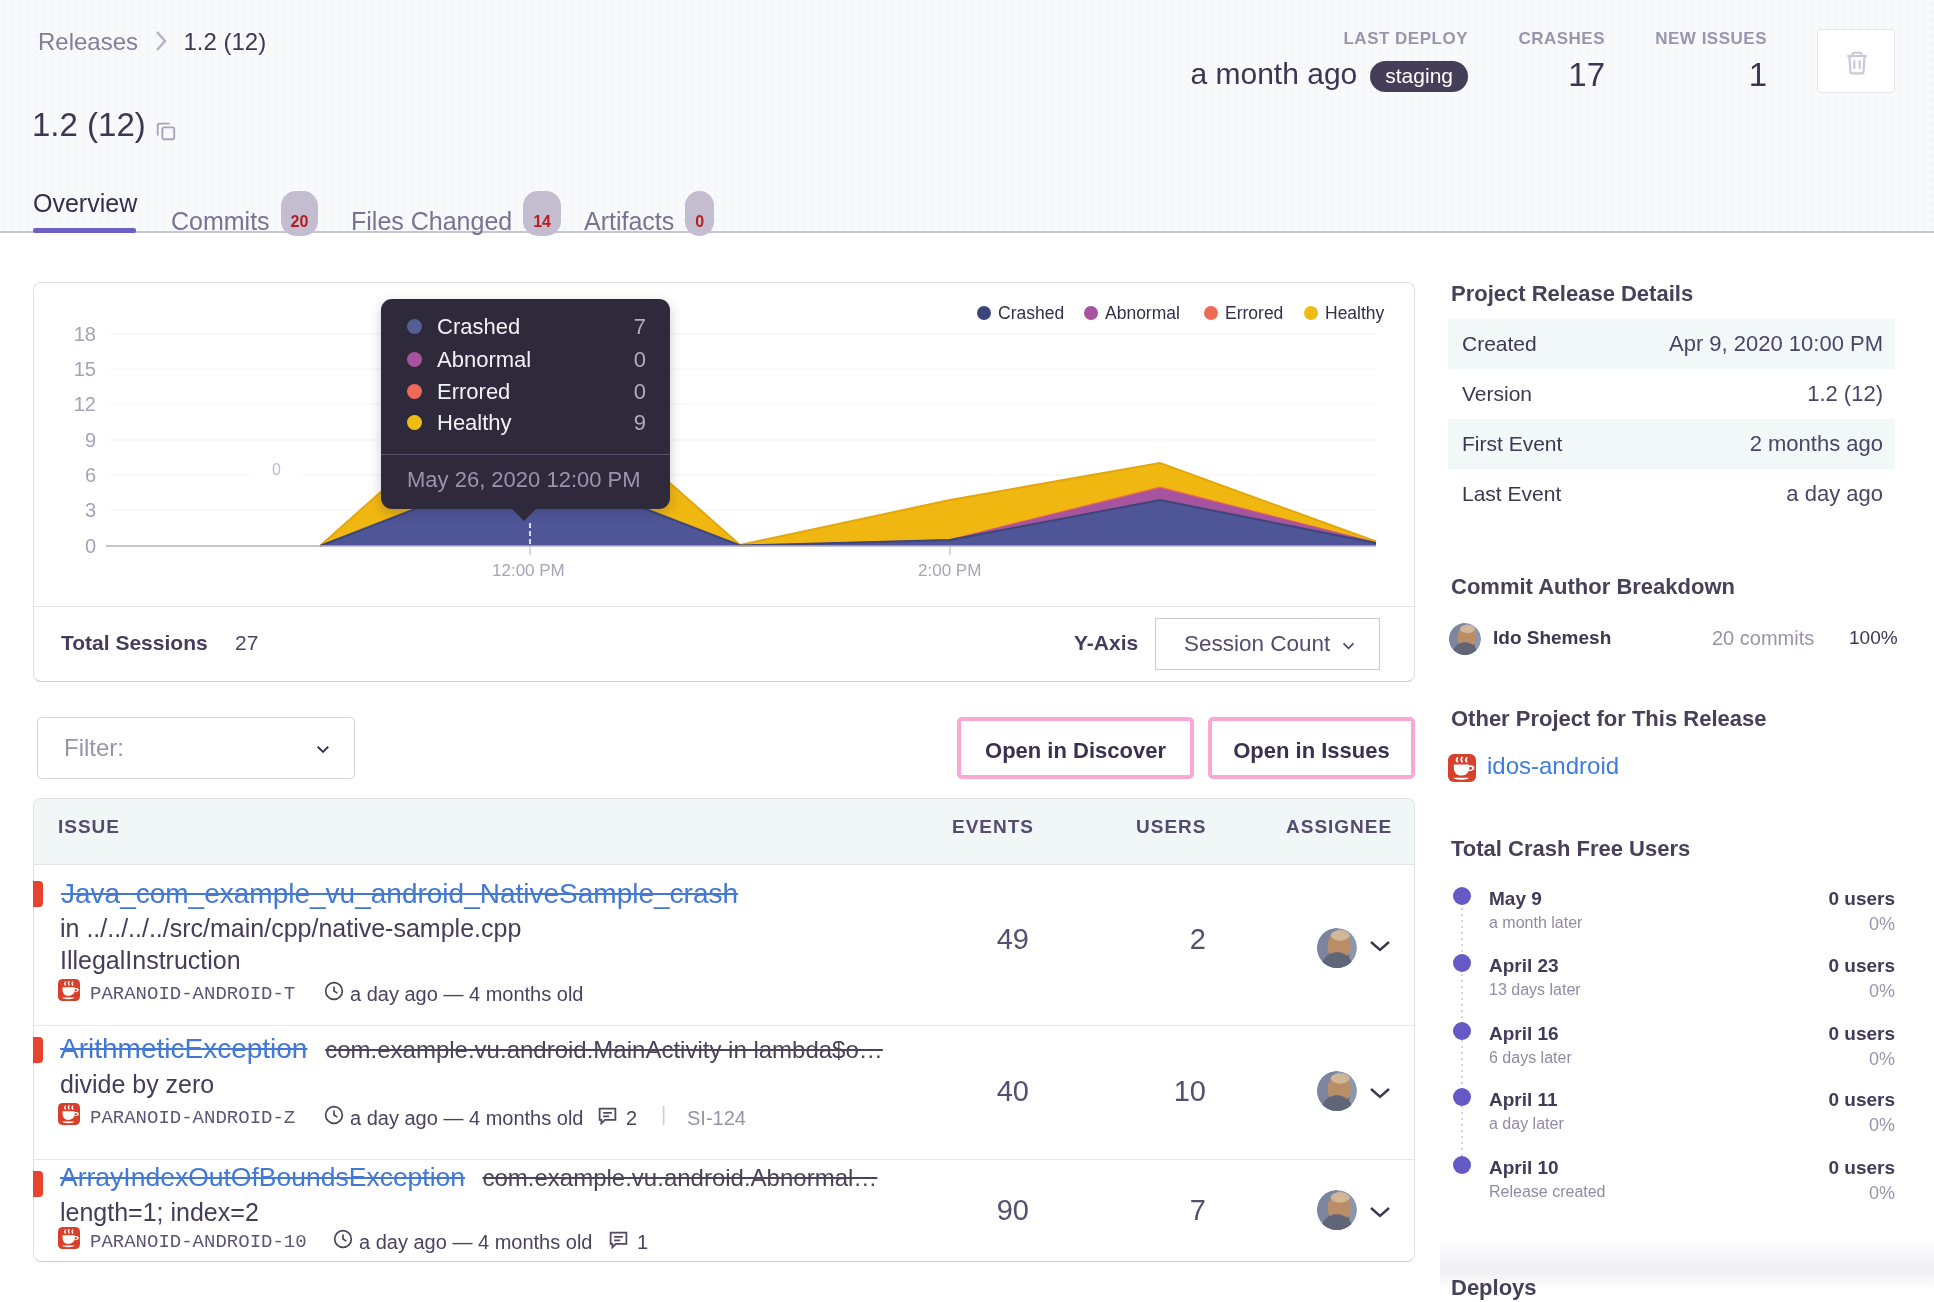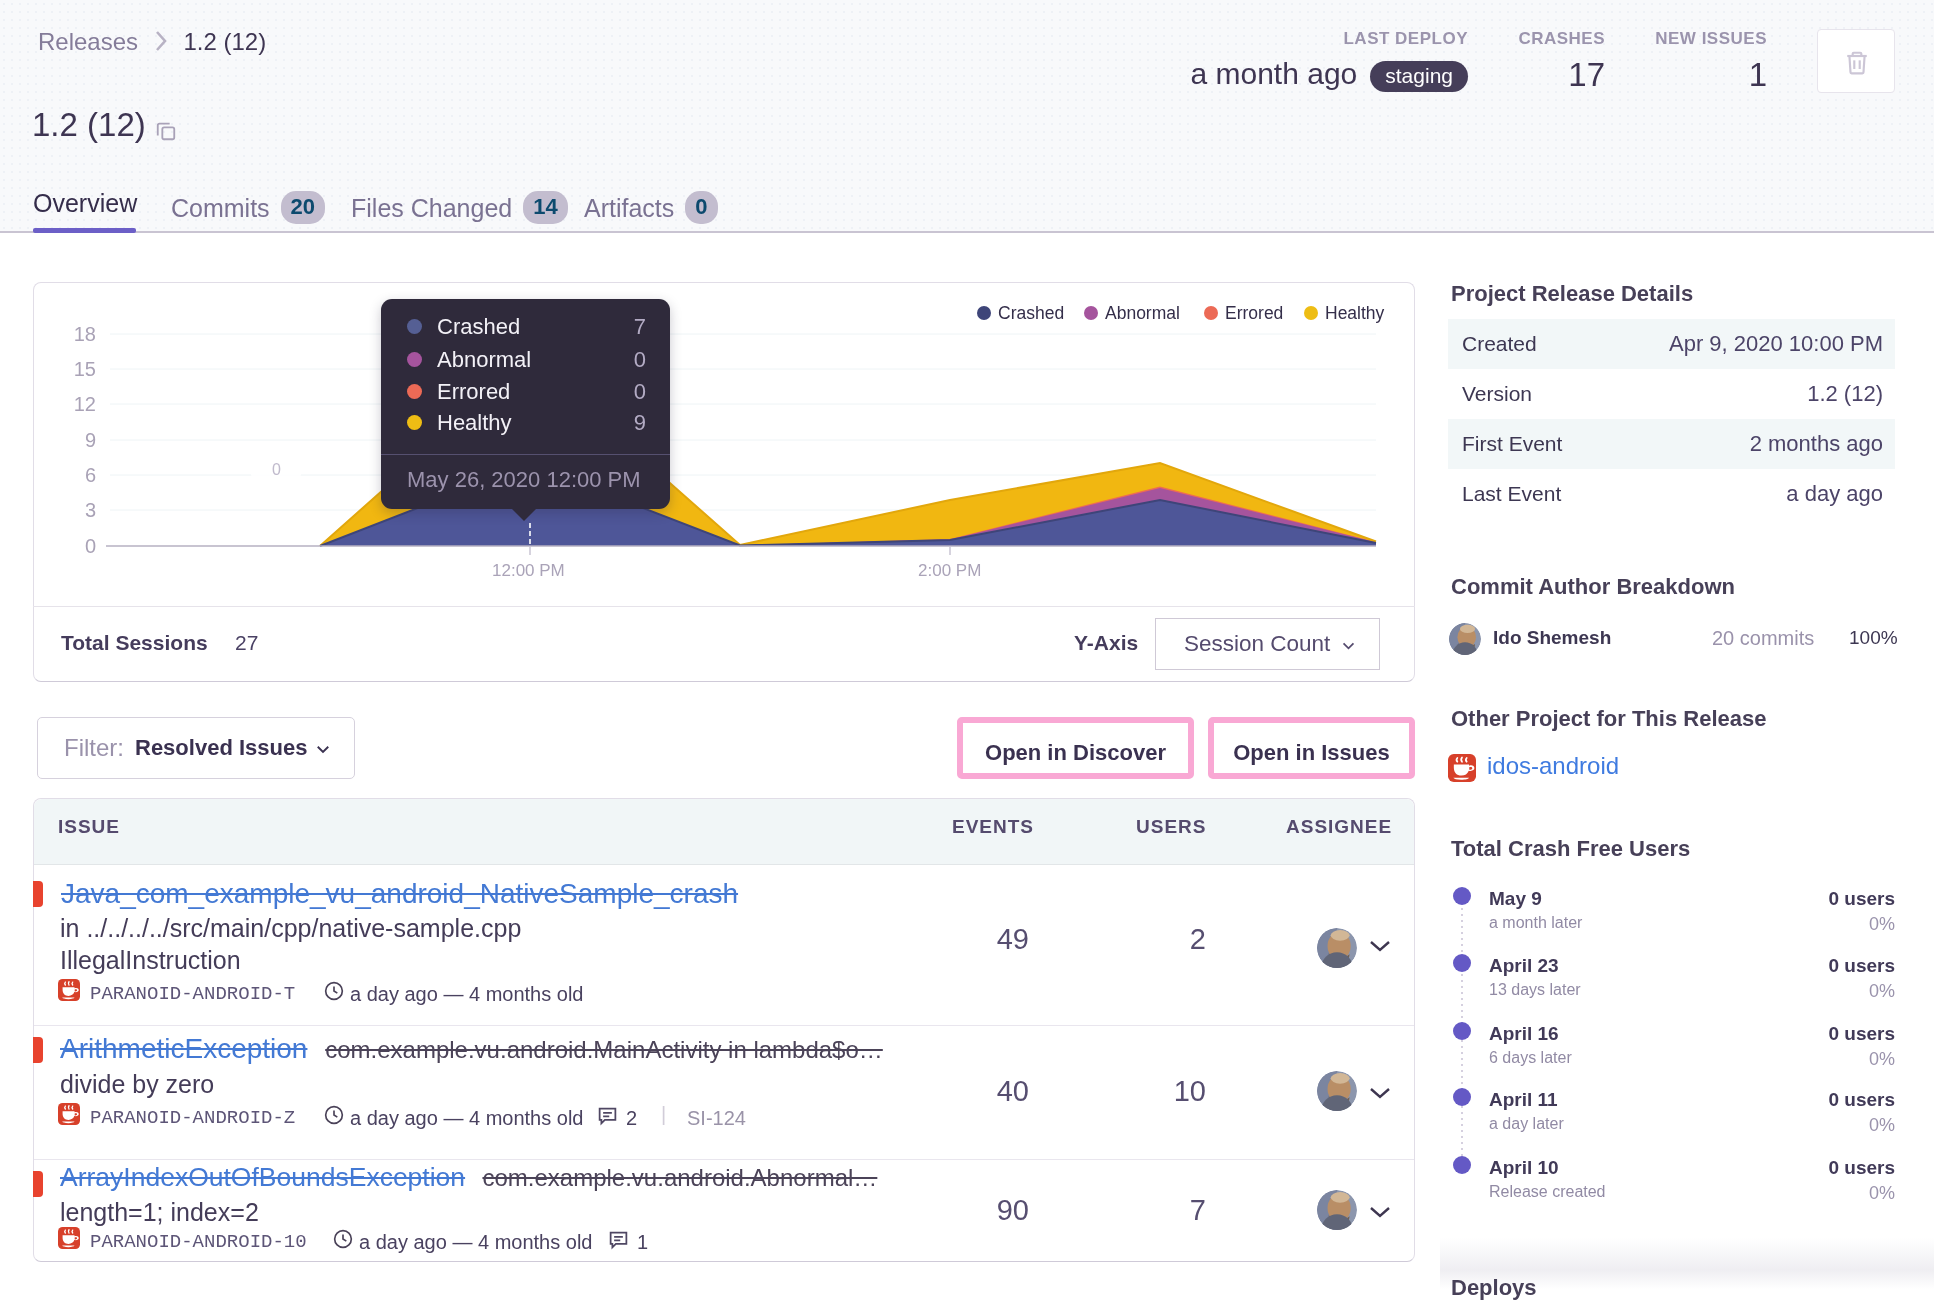--- a/index.html
+++ b/index.html
@@ -21,21 +21,21 @@
 .hstat { position:absolute; top:0; text-align:right; }
 .hstat .lbl { position:absolute; top:29px; right:0; font-size:17px; font-weight:bold; color:#9b94ad; letter-spacing:.5px; white-space:nowrap;}
 .hstat .val { position:absolute; top:58px; right:0; font-size:33px; color:#3e3552; white-space:nowrap; line-height:1;}
 #trashbtn { position:absolute; left:1817px; top:29px; width:78px; height:64px; background:#fff; border:1px solid #e7e4ec; border-radius:4px; }
 #pill-staging { display:inline-block; background:#453e59; color:#fff; font-size:21px; border-radius:16px; padding:3px 15px 5px; vertical-align:1px; margin-left:13px; line-height:1.1;}
 
 
 #tabs { position:absolute; left:0; top:0; width:1934px; height:233px; border-bottom:2px solid #c9c4d2; background:#f8f9fb; background-image:radial-gradient(#eef1f6 1px, rgba(0,0,0,0) 1px); background-size:8px 8px; }
 .tab { position:absolute; top:191px; font-size:25px; color:#7a7292; line-height:1; }
 .tab.active { color:#352d4b; }
-.tab .badge { display:inline-block; background:#c3bdcf; color:#0c4a6e; font-size:22px; font-weight:bold; border-radius:15px; padding:5px 10px 6px; margin-left:11px; vertical-align:3px; line-height:1;}
+.tab .badge { display:inline-block; background:#c3bdcf; color:#b91c1c; font-size:16px; font-weight:bold; border-radius:15px; padding:23px 10px 6px; margin-left:11px; vertical-align:3px; line-height:1;}
 #tab-underline { position:absolute; left:33px; top:228px; width:103px; height:5px; background:#6c5fc7; border-radius:2px;}
 
 
 #chartcard { position:absolute; left:33px; top:282px; width:1382px; height:400px; background:#fff; border:1px solid #e1dde7; border-bottom-color:#cfcad8; border-radius:8px; }
 .ylab { position:absolute; font-size:20px; color:#a9a2b6; text-align:right; width:44px; line-height:1.1;}
 .xlab { position:absolute; font-size:17px; color:#aaa3b8; line-height:1.1;}
 .legend-item { position:absolute; top:304px; font-size:17.5px; color:#342e4a; line-height:1.05;}
 .ldot { display:inline-block; width:14px; height:14px; border-radius:50%; margin-right:7px; vertical-align:-1px; }
 
 #chartfooter { position:absolute; left:33px; top:606px; width:1382px; height:76px; border-top:1px solid #e6e3ea; }
@@ -48,21 +48,21 @@
 #tooltip { position:absolute; left:381px; top:299px; width:289px; height:210px; background:rgba(47,42,59,1); border-radius:11px; box-shadow:0 4px 12px rgba(40,35,60,.25); }
 #tooltip:after { content:""; position:absolute; left:131px; bottom:-12px; border-left:12px solid transparent; border-right:12px solid transparent; border-top:12px solid rgb(47,42,59); }
 .tt-row { position:absolute; left:16px; right:24px; height:26px; }
 .tt-dot { position:absolute; left:10px; top:5px; width:15px; height:15px; border-radius:50%; }
 .tt-lbl { position:absolute; left:40px; top:0; font-size:22px; color:#f3f1f7; line-height:26px;}
 .tt-val { position:absolute; right:0; top:0; font-size:22px; color:#b3abc4; line-height:26px;}
 #tt-div { position:absolute; left:0; top:155px; width:289px; height:1px; background:#565070; }
 #tt-date { position:absolute; left:26px; top:168px; font-size:22px; color:#9c93ad; }
 
 
-.wbtn { position:absolute; background:#fff; border:6px solid #f9a8d4; border-radius:5px; font-size:22px; font-weight:bold; color:#3a3150; text-align:center; }
+.wbtn { position:absolute; background:#fff; border:4px solid #f9a8d4; border-radius:5px; font-size:22px; font-weight:bold; color:#3a3150; text-align:center; }
 #filterbox { position:absolute; left:37px; top:717px; width:318px; height:62px; background:#fff; border:1px solid #d6d1dd; border-radius:5px; line-height:60px; font-size:24px;padding-left:37px; }
 #filterbox .flbl { position:absolute; left:26px; color:#9a92ab; }
 #filterbox .fval { position:absolute; left:97px; color:#3a3150; font-weight:bold; font-size:22px; }
 
 
 #issuestable { position:absolute; left:33px; top:798px; width:1382px; height:464px; background:#fff; border:1px solid #e1dde7; border-bottom-color:#cfcad8; border-radius:8px; }
 #tablehead { position:absolute; left:0; top:0; width:1380px; height:66px; background:#f1f6f7; border-bottom:1px solid #e2e6e8; border-radius:8px 8px 0 0; }
 .th { position:absolute; top:817px; font-size:19px; font-weight:bold; color:#554b6e; letter-spacing:1px; line-height:1.05;}
 .row-border { position:absolute; left:0; width:1380px; height:1px; background:#e9e6ee; }
 .redbar { position:absolute; left:33px; width:10px; height:26px; background:#e8432e; border-radius:0 4px 4px 0; }
@@ -192,21 +192,20 @@
 <div id="chartfooter"></div>
 <div id="totalsess">Total Sessions</div>
 <div id="totalsessval">27</div>
 <div id="yaxislbl">Y-Axis</div>
 <div id="ydropdown">Session Count <svg style="position:absolute;right:22px;top:18px;" width="17" height="17" viewBox="0 0 24 24" fill="none" stroke="#554b6e" stroke-width="2.5">
       <path d="M5 9l7 7 7-7"></path>
     </svg></div>
 
 <div id="filterbox">
     <span class="flbl">Filter:</span>
-    <span class="fval">Resolved Issues</span>
 <svg style="position:absolute;left:276px;top:22px;" width="18" height="18" viewBox="0 0 24 24" fill="none" stroke="#3a3150" stroke-width="2.5">
       <path d="M5 9l7 7 7-7"></path>
     </svg>
 </div>
 <div class="wbtn" style="left:957px; top:717px; width:237px; height:62px; line-height:60px;">Open in Discover</div>
 <div class="wbtn" style="left:1208px; top:717px; width:207px; height:62px; line-height:60px;">Open in Issues</div>
 
 <div id="issuestable">
   <div id="tablehead"></div>
   <div class="row-border" style="top:226px;"></div>

